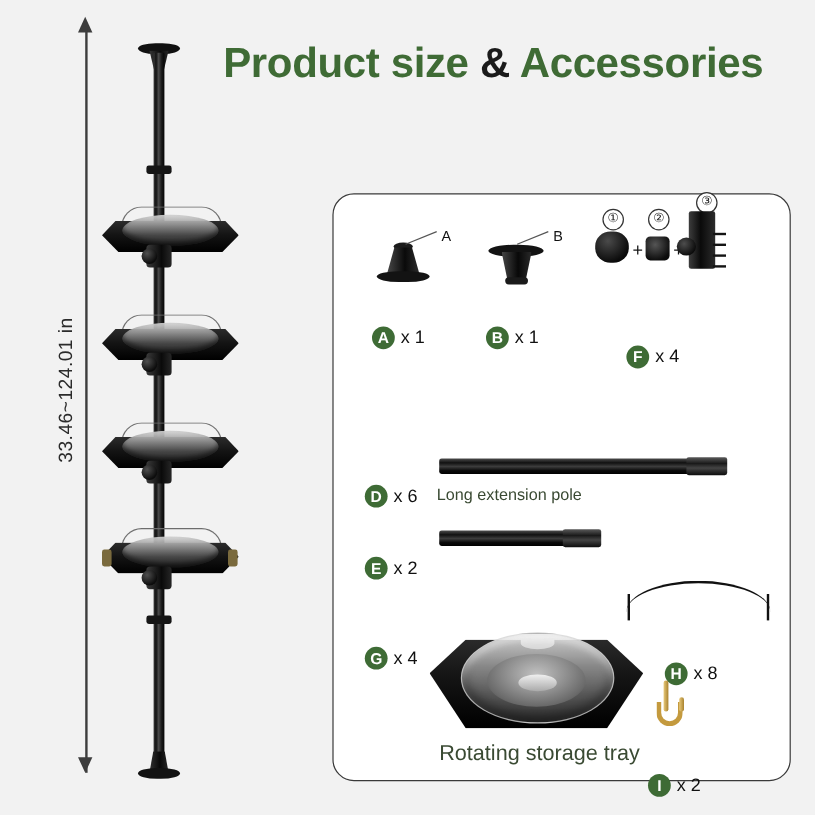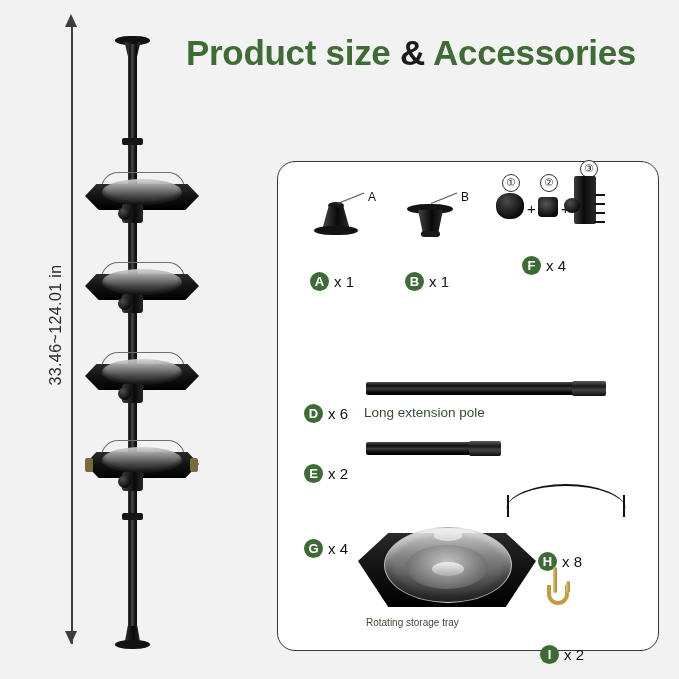--- a/index.html
+++ b/index.html
@@ -551,21 +551,21 @@
       <div class="f1"></div>
       <div class="plus" style="left:33px; top:28px;">+</div>
       <div class="f2"></div>
       <div class="plus" style="left:67px; top:28px;">+</div>
       <div class="f3-body"></div>
       <div class="f3-collar"></div>
       <div class="f3-fin" style="top:22px"></div>
       <div class="f3-fin" style="top:31px"></div>
       <div class="f3-fin" style="top:40px"></div>
       <div class="f3-fin" style="top:49px"></div>
-      <div class="badge-group" style="position:absolute; left:28px; top:60px;">
+      <div class="badge-group" style="position:absolute; left:28px; top:92px;">
         <span class="badge">F</span><span class="qty">x 4</span>
       </div>
     </div>
 
 
     <div class="row" style="left:26px; top:215px; width:340px; height:52px;">
       <div class="badge-group" style="position:absolute; left:0; top:3px;">
         <span class="badge">D</span><span class="qty">x 6</span>
       </div>
       <div class="pole-img" style="left:62px; top:5px; width:212px; height:13px;"></div>
@@ -585,24 +585,24 @@
       <div class="badge-group" style="position:absolute; left:0; top:8px;">
         <span class="badge">G</span><span class="qty">x 4</span>
       </div>
       <div class="tray">
         <div class="tray-base"></div>
         <div class="tray-notch"></div>
         <div class="tray-bowl"></div>
         <div class="tray-inner"></div>
         <div class="tray-hub"></div>
       </div>
-      <div class="desc" style="position:absolute; left:62px; top:110px; font-size:10px;">Rotating storage tray</div>
-    </div>
-
-    <div class="row" style="left:228px; top:322px; width:130px; height:70px;">
+      <div class="desc" style="position:absolute; left:62px; top:110px; font-size:18px;">Rotating storage tray</div>
+    </div>
+
+    <div class="row" style="left:244px; top:322px; width:130px; height:70px;">
       <div class="h-rail"></div>
       <div class="h-pin" style="left:1px;"></div>
       <div class="h-pin" style="left:117px;"></div>
       <div class="badge-group" style="position:absolute; left:32px; top:44px;">
         <span class="badge">H</span><span class="qty">x 8</span>
       </div>
     </div>
 
     <div class="row" style="left:248px; top:405px; width:120px; height:80px;">
       <div style="position:absolute; left:18px; top:0; width:40px; height:48px;">

